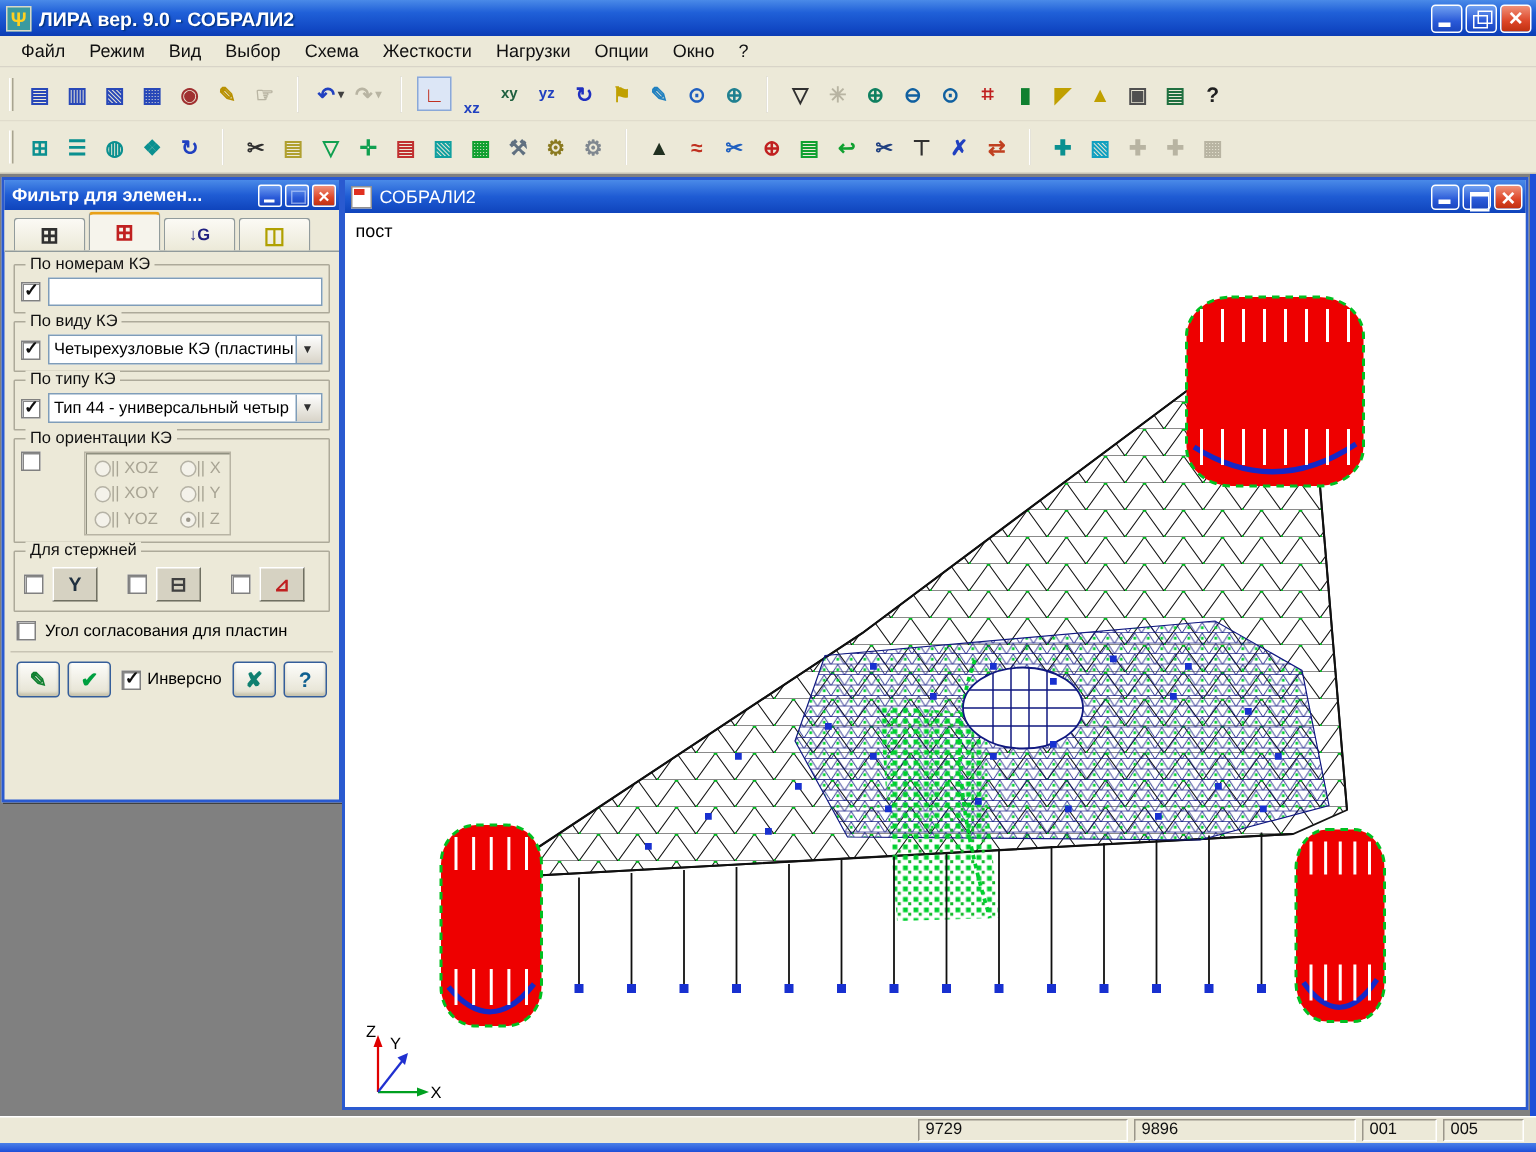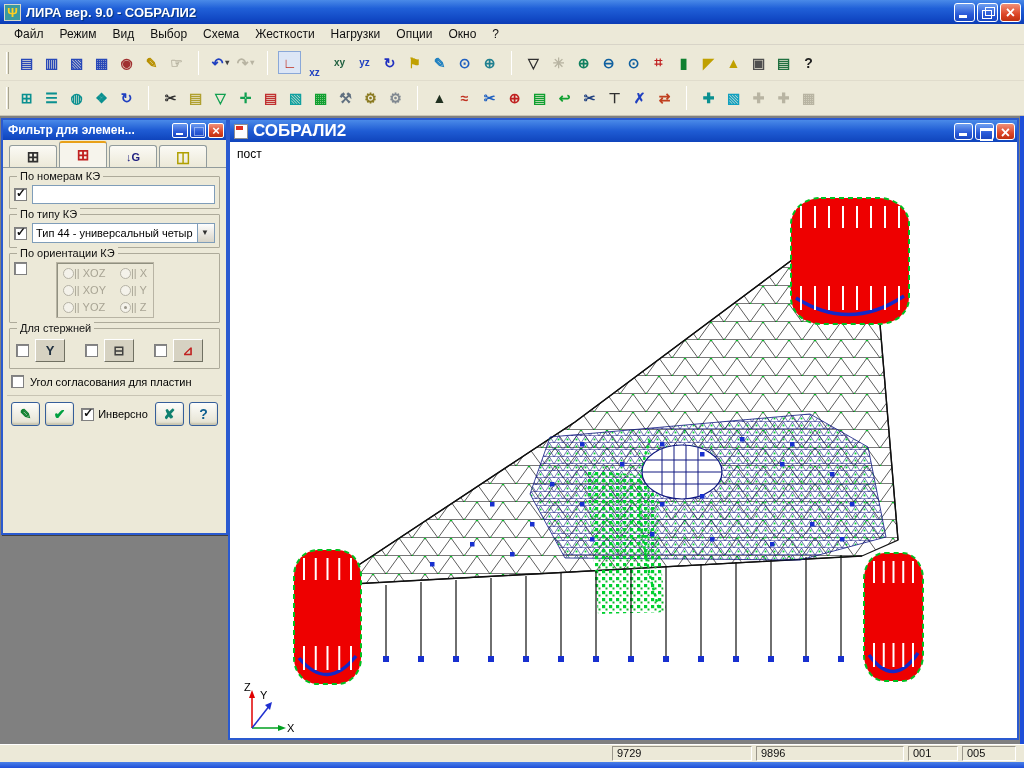--- a/index.html
+++ b/index.html
@@ -90,21 +90,21 @@
   .dlg-bottom { display:flex; align-items:center; gap:5px; padding:6px 4px 0; border-top:1px solid #c8c4b4; margin-top:5px; }
   .xpbtn { width:31px; height:24px; border:1px solid #355e9a; border-radius:3px; background:linear-gradient(180deg,#fdfdfb,#e4e1d0);
     display:flex; align-items:center; justify-content:center; font-size:14px; font-weight:bold; box-shadow:inset 0 -2px 2px #c8c4ae; }
   .inv-wrap { display:flex; align-items:center; gap:4px; font-size:11px; padding:0 2px; }
 
   
   .doc-win { position:absolute; left:228px; top:2px; width:791px; height:622px; border:2px solid #2a5ad0; background:#ece9d8; display:flex; flex-direction:column; }
   .doc-titlebar { height:22px; background:linear-gradient(180deg,#4a8ae8,#1f5cd4 50%,#0f44bc); display:flex; align-items:center; padding:0 2px 0 4px; }
   .doc-icon { width:14px; height:15px; background:#fff; border:1px solid #909090; position:relative; margin-right:5px; }
   .doc-icon::before { content:""; position:absolute; left:1px; top:1px; width:7px; height:4px; background:#e03020; }
-  .doc-title { color:#fff; font-weight:bold; font-size:17px; flex:1; }
+  .doc-title { color:#fff; font-weight:normal; font-size:12px; flex:1; }
   .doc-canvas { flex:1; background:#fff; position:relative; overflow:hidden; }
   .loadcase { position:absolute; left:7px; top:5px; font-size:12px; color:#000; }
 
   
   .statusbar { height:18px; background:#ece9d8; border-top:1px solid #fff; display:flex; align-items:center; padding:1px 4px 1px 2px; }
   .sb-fill { flex:1; }
   .sb-panel { height:15px; border:1px solid; border-color:#9a968a #fff #fff #9a968a; background:#ece9d8;
     font-size:11px; padding:0 4px; margin-right:4px; line-height:13px; color:#101010; }
   .sb-panel.w1{width:140px}.sb-panel.w2{width:148px}.sb-panel.w3{width:50px}.sb-panel.w4{width:54px}
   .bottomstrip { height:6px; background:linear-gradient(180deg,#4a80e8,#1e4ed8); }
@@ -364,20 +364,30 @@
       <div class="dlg-body">
 
         <div class="grp">
           <span class="grp-label">По номерам КЭ</span>
           <div class="row">
             <span class="cb checked"></span>
             <input class="txtinput" type="text" value="" style="">
           </div>
         </div>
 
+        <div class="grp">
+          <span class="grp-label">По виду КЭ</span>
+          <div class="row">
+            <span class="cb checked"></span>
+            <span class="combo">
+              <span class="combo-text">Четырехузловые КЭ (пластины</span>
+              <span class="combo-btn"></span>
+            </span>
+          </div>
+        </div>
 
         <div class="grp">
           <span class="grp-label">По типу КЭ</span>
           <div class="row">
             <span class="cb checked"></span>
             <span class="combo">
               <span class="combo-text">Тип 44 - универсальный четыр</span>
               <span class="combo-btn"></span>
             </span>
           </div>

